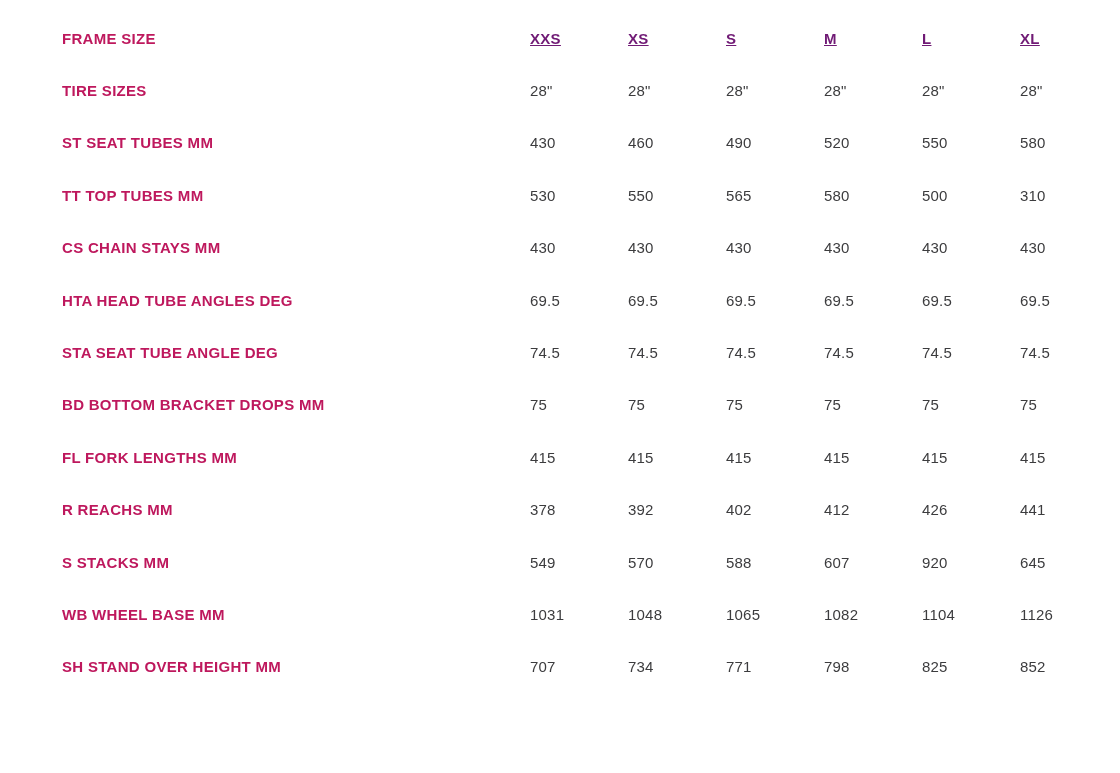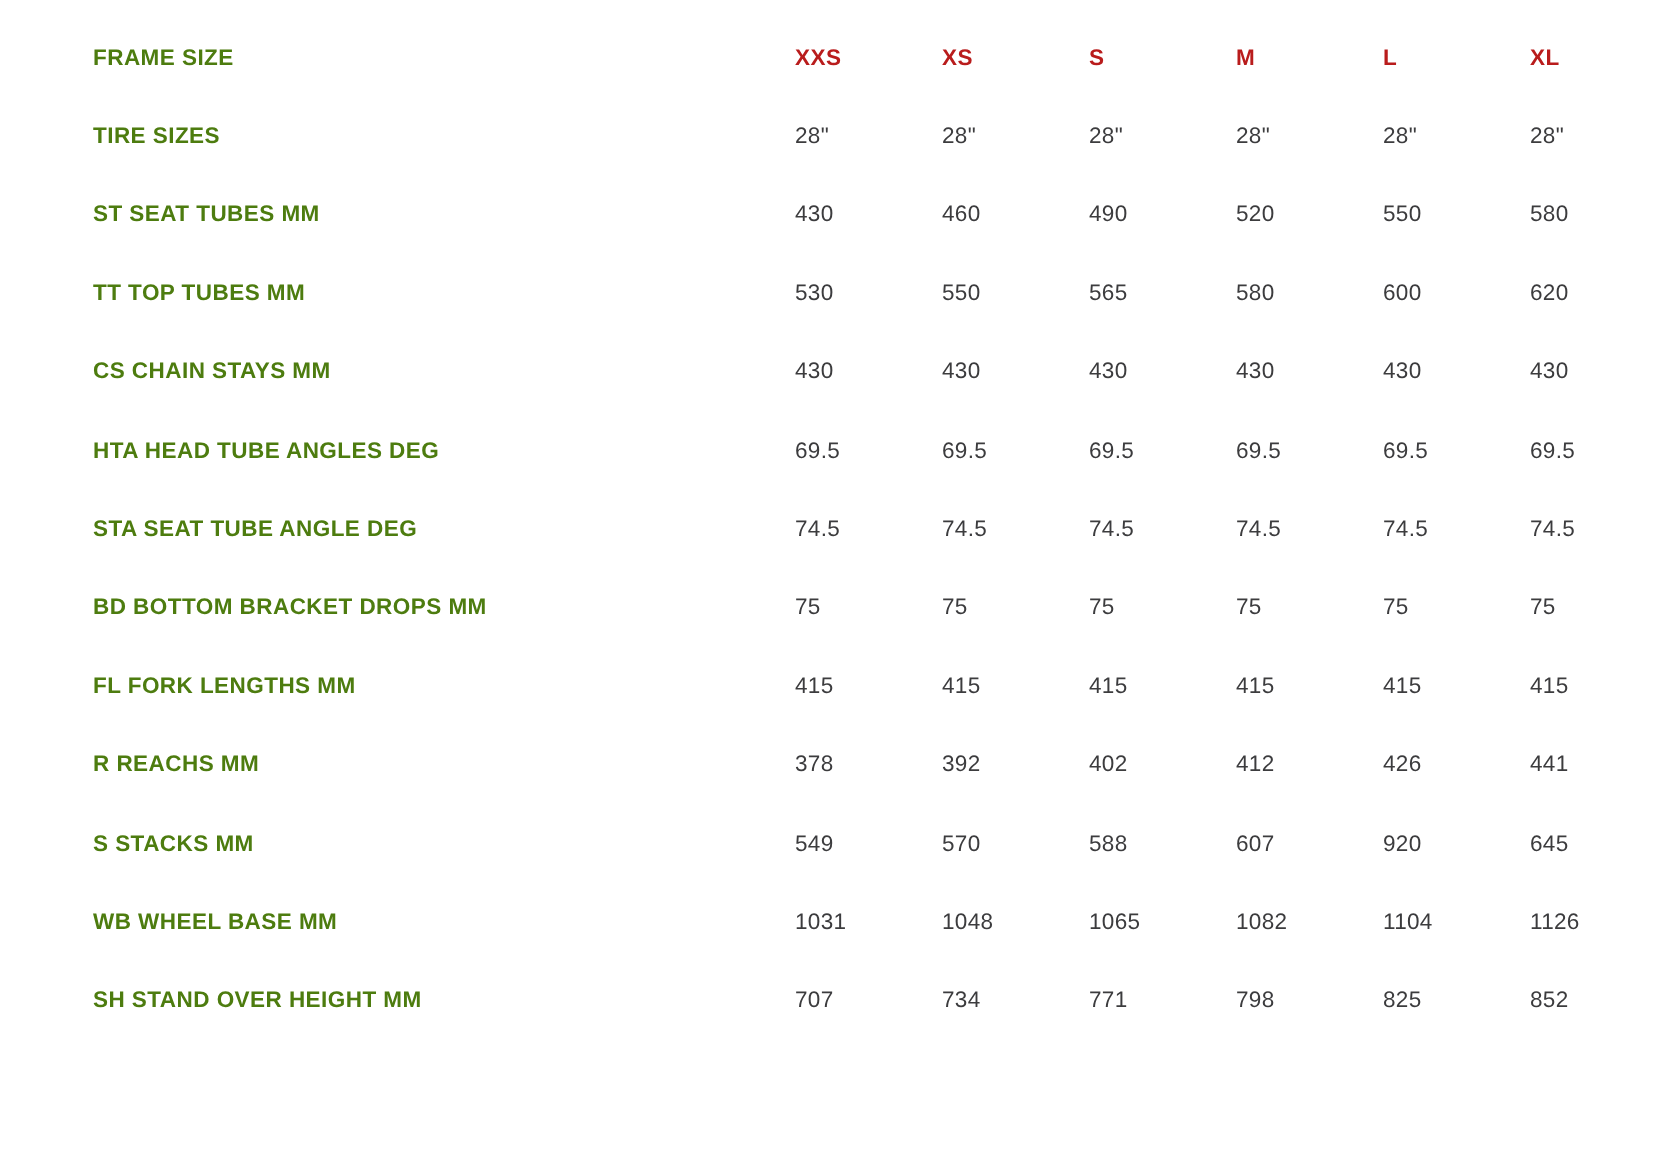--- a/index.html
+++ b/index.html
@@ -25,34 +25,35 @@
     height: 52.4px;
   }
   .cell {
     box-sizing: border-box;
     white-space: nowrap;
   }
   .cell.label {
     width: 468px;
     font-size: 15px;
     font-weight: bold;
-    color: #4d7c0f;
+    color: #be185d;
     letter-spacing: 0.3px;
   }
   .cell.val {
     width: 98px;
     font-size: 15px;
     font-weight: normal;
     color: #3c3c3e;
     letter-spacing: 0.2px;
   }
   .row.header .cell.val {
     font-weight: bold;
-    color: #b91c1c;
+    color: #701a75;
     letter-spacing: 0.3px;
+    text-decoration: underline;
   }
 </style>
 </head>
 <body>
 
 <div class="page">
   <div class="geo-table" id="geo-table">
       <div class="row header">
         <div class="cell label">FRAME SIZE</div>
         <div class="cell val">XXS</div>
@@ -79,22 +80,22 @@
         <div class="cell val">520</div>
         <div class="cell val">550</div>
         <div class="cell val">580</div>
       </div>
       <div class="row">
         <div class="cell label">TT TOP TUBES MM</div>
         <div class="cell val">530</div>
         <div class="cell val">550</div>
         <div class="cell val">565</div>
         <div class="cell val">580</div>
-        <div class="cell val">600</div>
-        <div class="cell val">620</div>
+        <div class="cell val">500</div>
+        <div class="cell val">310</div>
       </div>
       <div class="row">
         <div class="cell label">CS CHAIN STAYS MM</div>
         <div class="cell val">430</div>
         <div class="cell val">430</div>
         <div class="cell val">430</div>
         <div class="cell val">430</div>
         <div class="cell val">430</div>
         <div class="cell val">430</div>
       </div>

